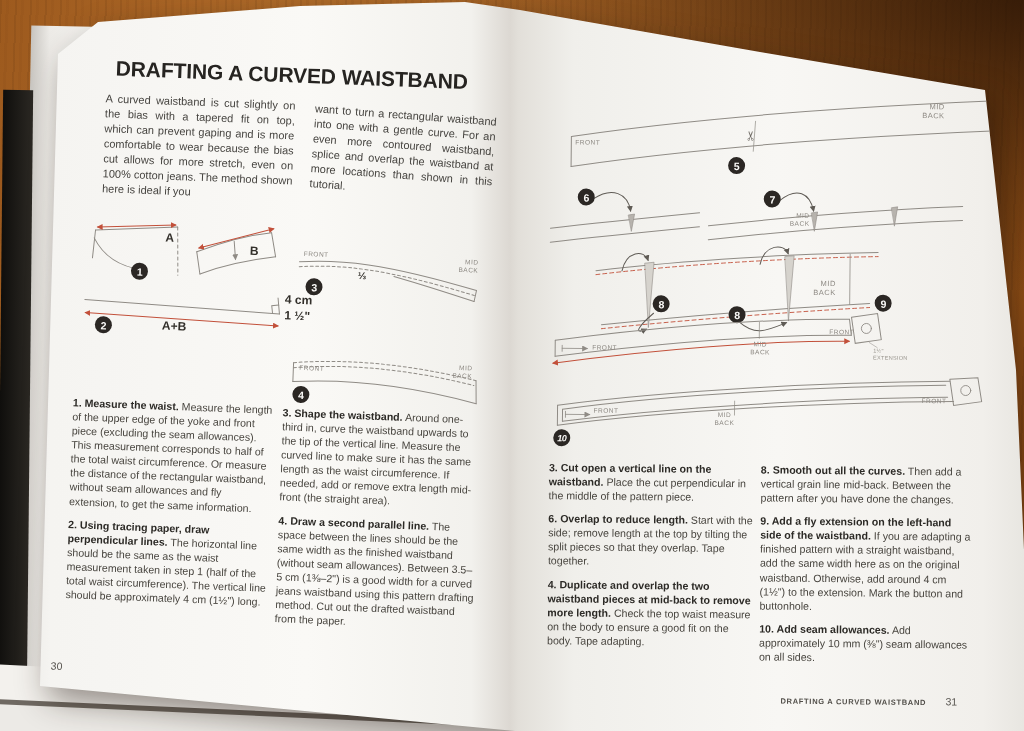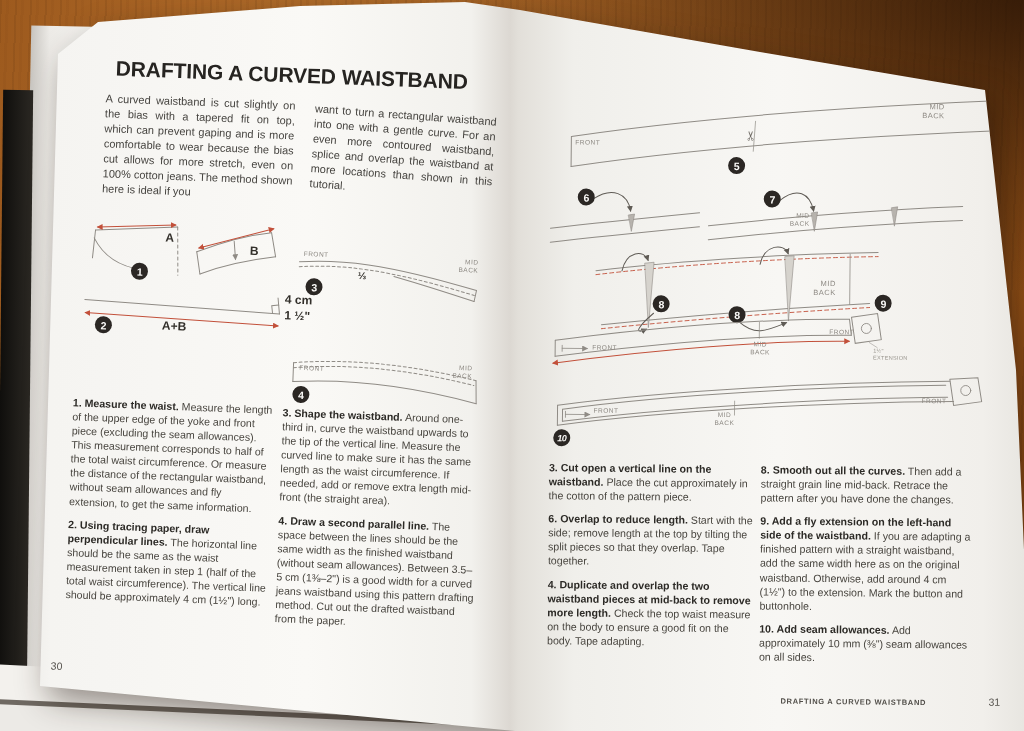--- a/index.html
+++ b/index.html
@@ -254,28 +254,28 @@
         <path d="M16,41 L40,41" marker-end="url(#ma)" stroke-width="0.8"></path>
       </svg>
       <span class="tl" style="left:44px;top:33px;">FRONT</span>
       <span class="tl c" style="left:160px;top:36px;width:30px;">MID
 BACK</span>
       <span class="tl" style="left:372px;top:20px;">FRONT</span>
       <div class="badge ten" style="left:4px;top:56px;font-style:italic;">10</div>
     </div>
 
     <div class="col" style="left:18px;top:382px;width:206px;">
-      <p class="step"><b>3. Cut open a vertical line on the waistband.</b> <span>Place the cut approximately in the cotton of the pattern piece.</span></p>
+      <p class="step"><b>3. Cut open a vertical line on the waistband.</b> <span>Place the cut perpendicular in the middle of the pattern piece.</span></p>
       <p class="step"><b>6. Overlap to reduce length.</b> <span>Start with the side; remove length at the top by tilting the split pieces so that they overlap. Tape together.</span></p>
       <p class="step"><b>4. Duplicate and overlap the two waistband pieces at mid-back to remove more length.</b> <span>Check the top waist measure on the body to ensure a good fit on the body. Tape adapting.</span></p>
     </div>
     <div class="col" style="left:230px;top:382px;width:212px;">
-      <p class="step"><b>8. Smooth out all the curves.</b> <span>Then add a straight grain line mid-back. Retrace the pattern after you have done the changes.</span></p>
+      <p class="step"><b>8. Smooth out all the curves.</b> <span>Then add a vertical grain line mid-back. Between the pattern after you have done the changes.</span></p>
       <p class="step"><b>9. Add a fly extension on the left-hand side of the waistband.</b> <span>If you are adapting a finished pattern with a straight waistband, add the same width here as on the original waistband. Otherwise, add around 4 cm (1½") to the extension. Mark the button and buttonhole.</span></p>
       <p class="step"><b>10. Add seam allowances.</b> <span>Add approximately 10 mm (⅜") seam allowances on all sides.</span></p>
     </div>
 
     <div class="ft" style="left:252px;top:616px;">DRAFTING A CURVED WAISTBAND</div>
-    <div class="pn" style="left:460px;top:613px;">31</div>
+    <div class="pn" style="left:417px;top:613px;">31</div>
   </div>
 
 </div>
 </div>
 
 </body></html>

